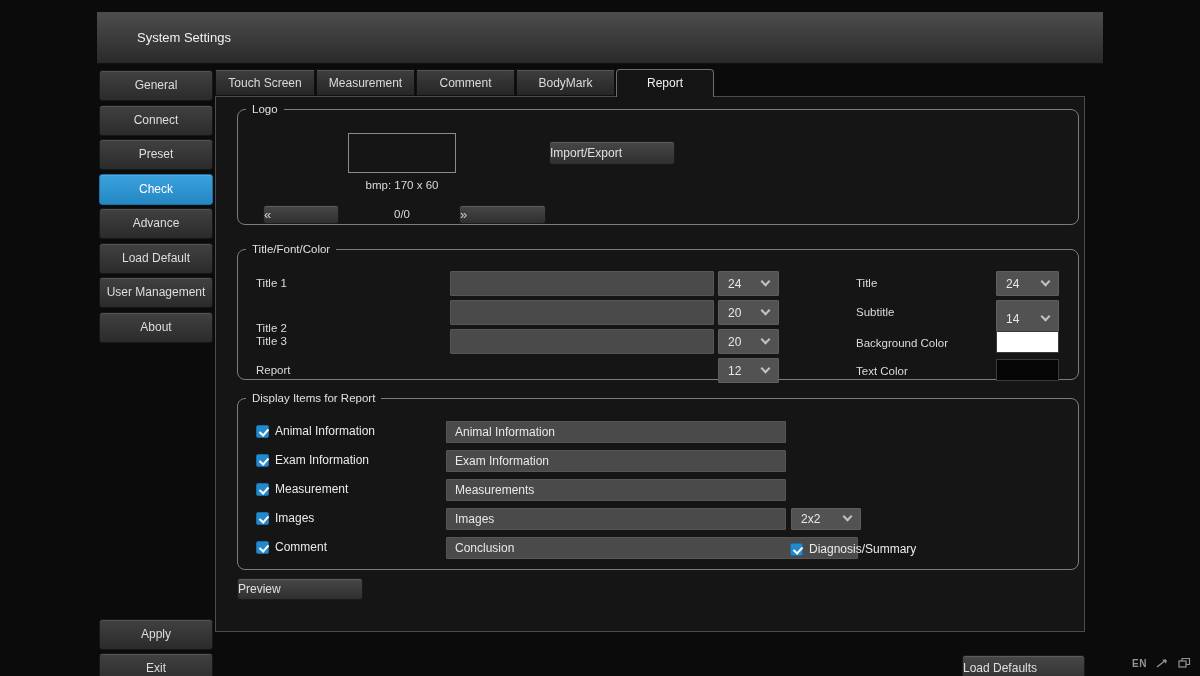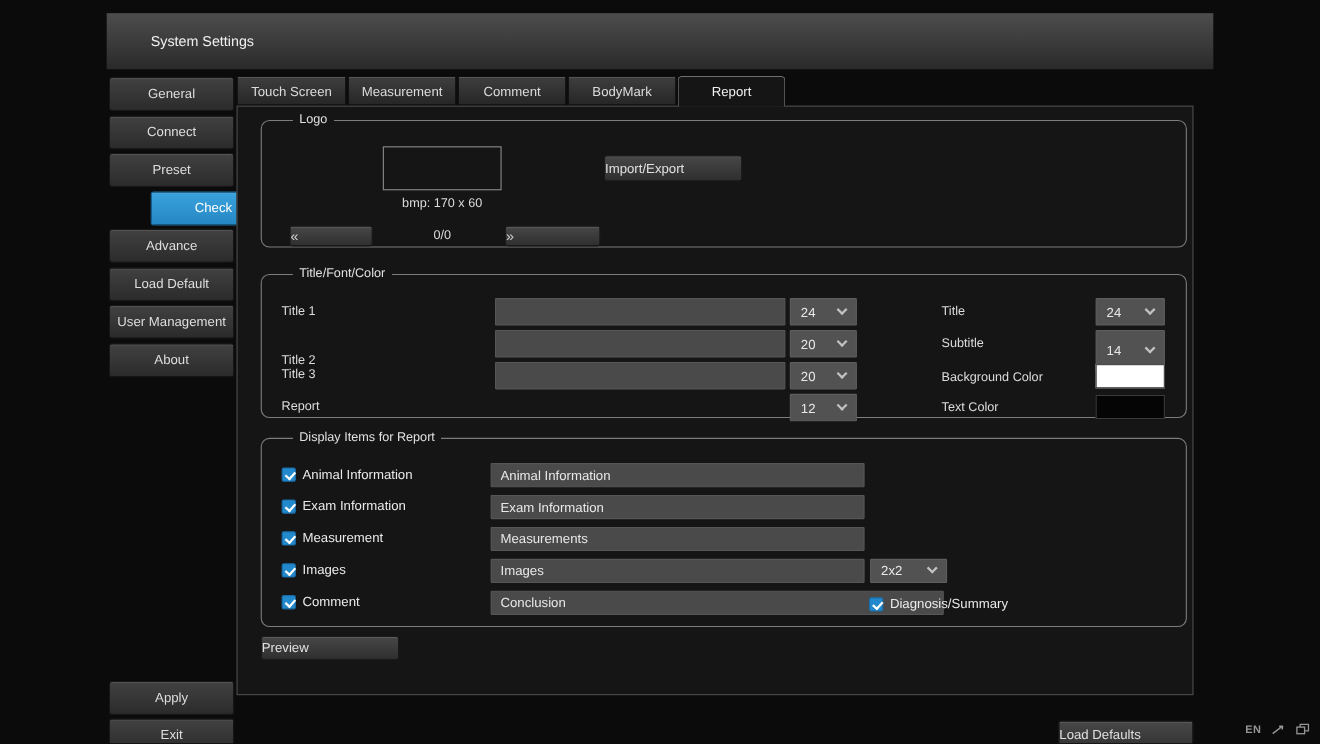--- a/index.html
+++ b/index.html
@@ -10,35 +10,35 @@
   
   .titlebar { position:absolute; left:97px; top:12px; width:1006px; height:52px;
     background:linear-gradient(#4d4d4d,#2a2a2a); border-bottom:1px solid #111; }
   .titlebar .title { position:absolute; left:40px; top:0; line-height:52px; font-size:13px; color:#f0f0f0; }
 
   
   .side-btn { position:absolute; left:99px; width:114px; height:31px;
     background:linear-gradient(#414141,#2b2b2b); border:1px solid #171717; border-radius:3px;
     box-shadow:inset 0 1px 0 rgba(255,255,255,.10);
     color:#dedede; font-size:12px; text-align:center; line-height:29px; cursor:pointer; }
-  .side-btn.active { background:linear-gradient(#3ba2dd,#2487c4); color:#fff; border-color:#1c6ea4;margin-left:38px; }
+  .side-btn.active { background:linear-gradient(#3ba2dd,#2487c4); color:#fff; border-color:#1c6ea4; }
 
   
   .tab { position:absolute; top:69px; height:27px; background:linear-gradient(#3e3e3e,#262626);
     border:1px solid #101010; box-shadow:inset 0 1px 0 rgba(255,255,255,.12);
     color:#dcdcdc; font-size:12px; text-align:center; line-height:26px; cursor:pointer; }
   .tab.active { height:28px; background:#151515; border:1px solid #6e6e6e; border-bottom:none;
     border-radius:4px 4px 0 0; box-shadow:none; z-index:5; color:#f0f0f0; }
 
   
   .panel { position:absolute; left:215px; top:96px; width:870px; height:536px;
     background:#151515; border:1px solid #4c4c4c; z-index:1; }
 
   fieldset { position:absolute; border:1px solid #7d7d7d; border-radius:8px; background:transparent; }
-  legend { font-size:11.5px; color:#e0e0e0; padding:0 6px; margin-left:28px; }
+  legend { font-size:11.5px; color:#e0e0e0; padding:0 6px; margin-left:8px; }
 
   .btn { position:absolute; background:linear-gradient(#474747,#2f2f2f); border:1px solid #1a1a1a;
     border-radius:3px; box-shadow:inset 0 1px 0 rgba(255,255,255,.12);
     color:#e0e0e0; font-size:12px; text-align:left; cursor:pointer; }
 
   .logo-box { position:absolute; border:1px solid #8b8b8b; background:transparent; }
   .small-label { position:absolute; font-size:11.5px; color:#dcdcdc; white-space:nowrap; }
 
   input.field { position:absolute; background:#4a4a4a; border:1px solid #565656; border-radius:1px;
     color:#e8e8e8; font-size:12px; padding:0 8px; font-family:"Liberation Sans",sans-serif; outline:none; }

